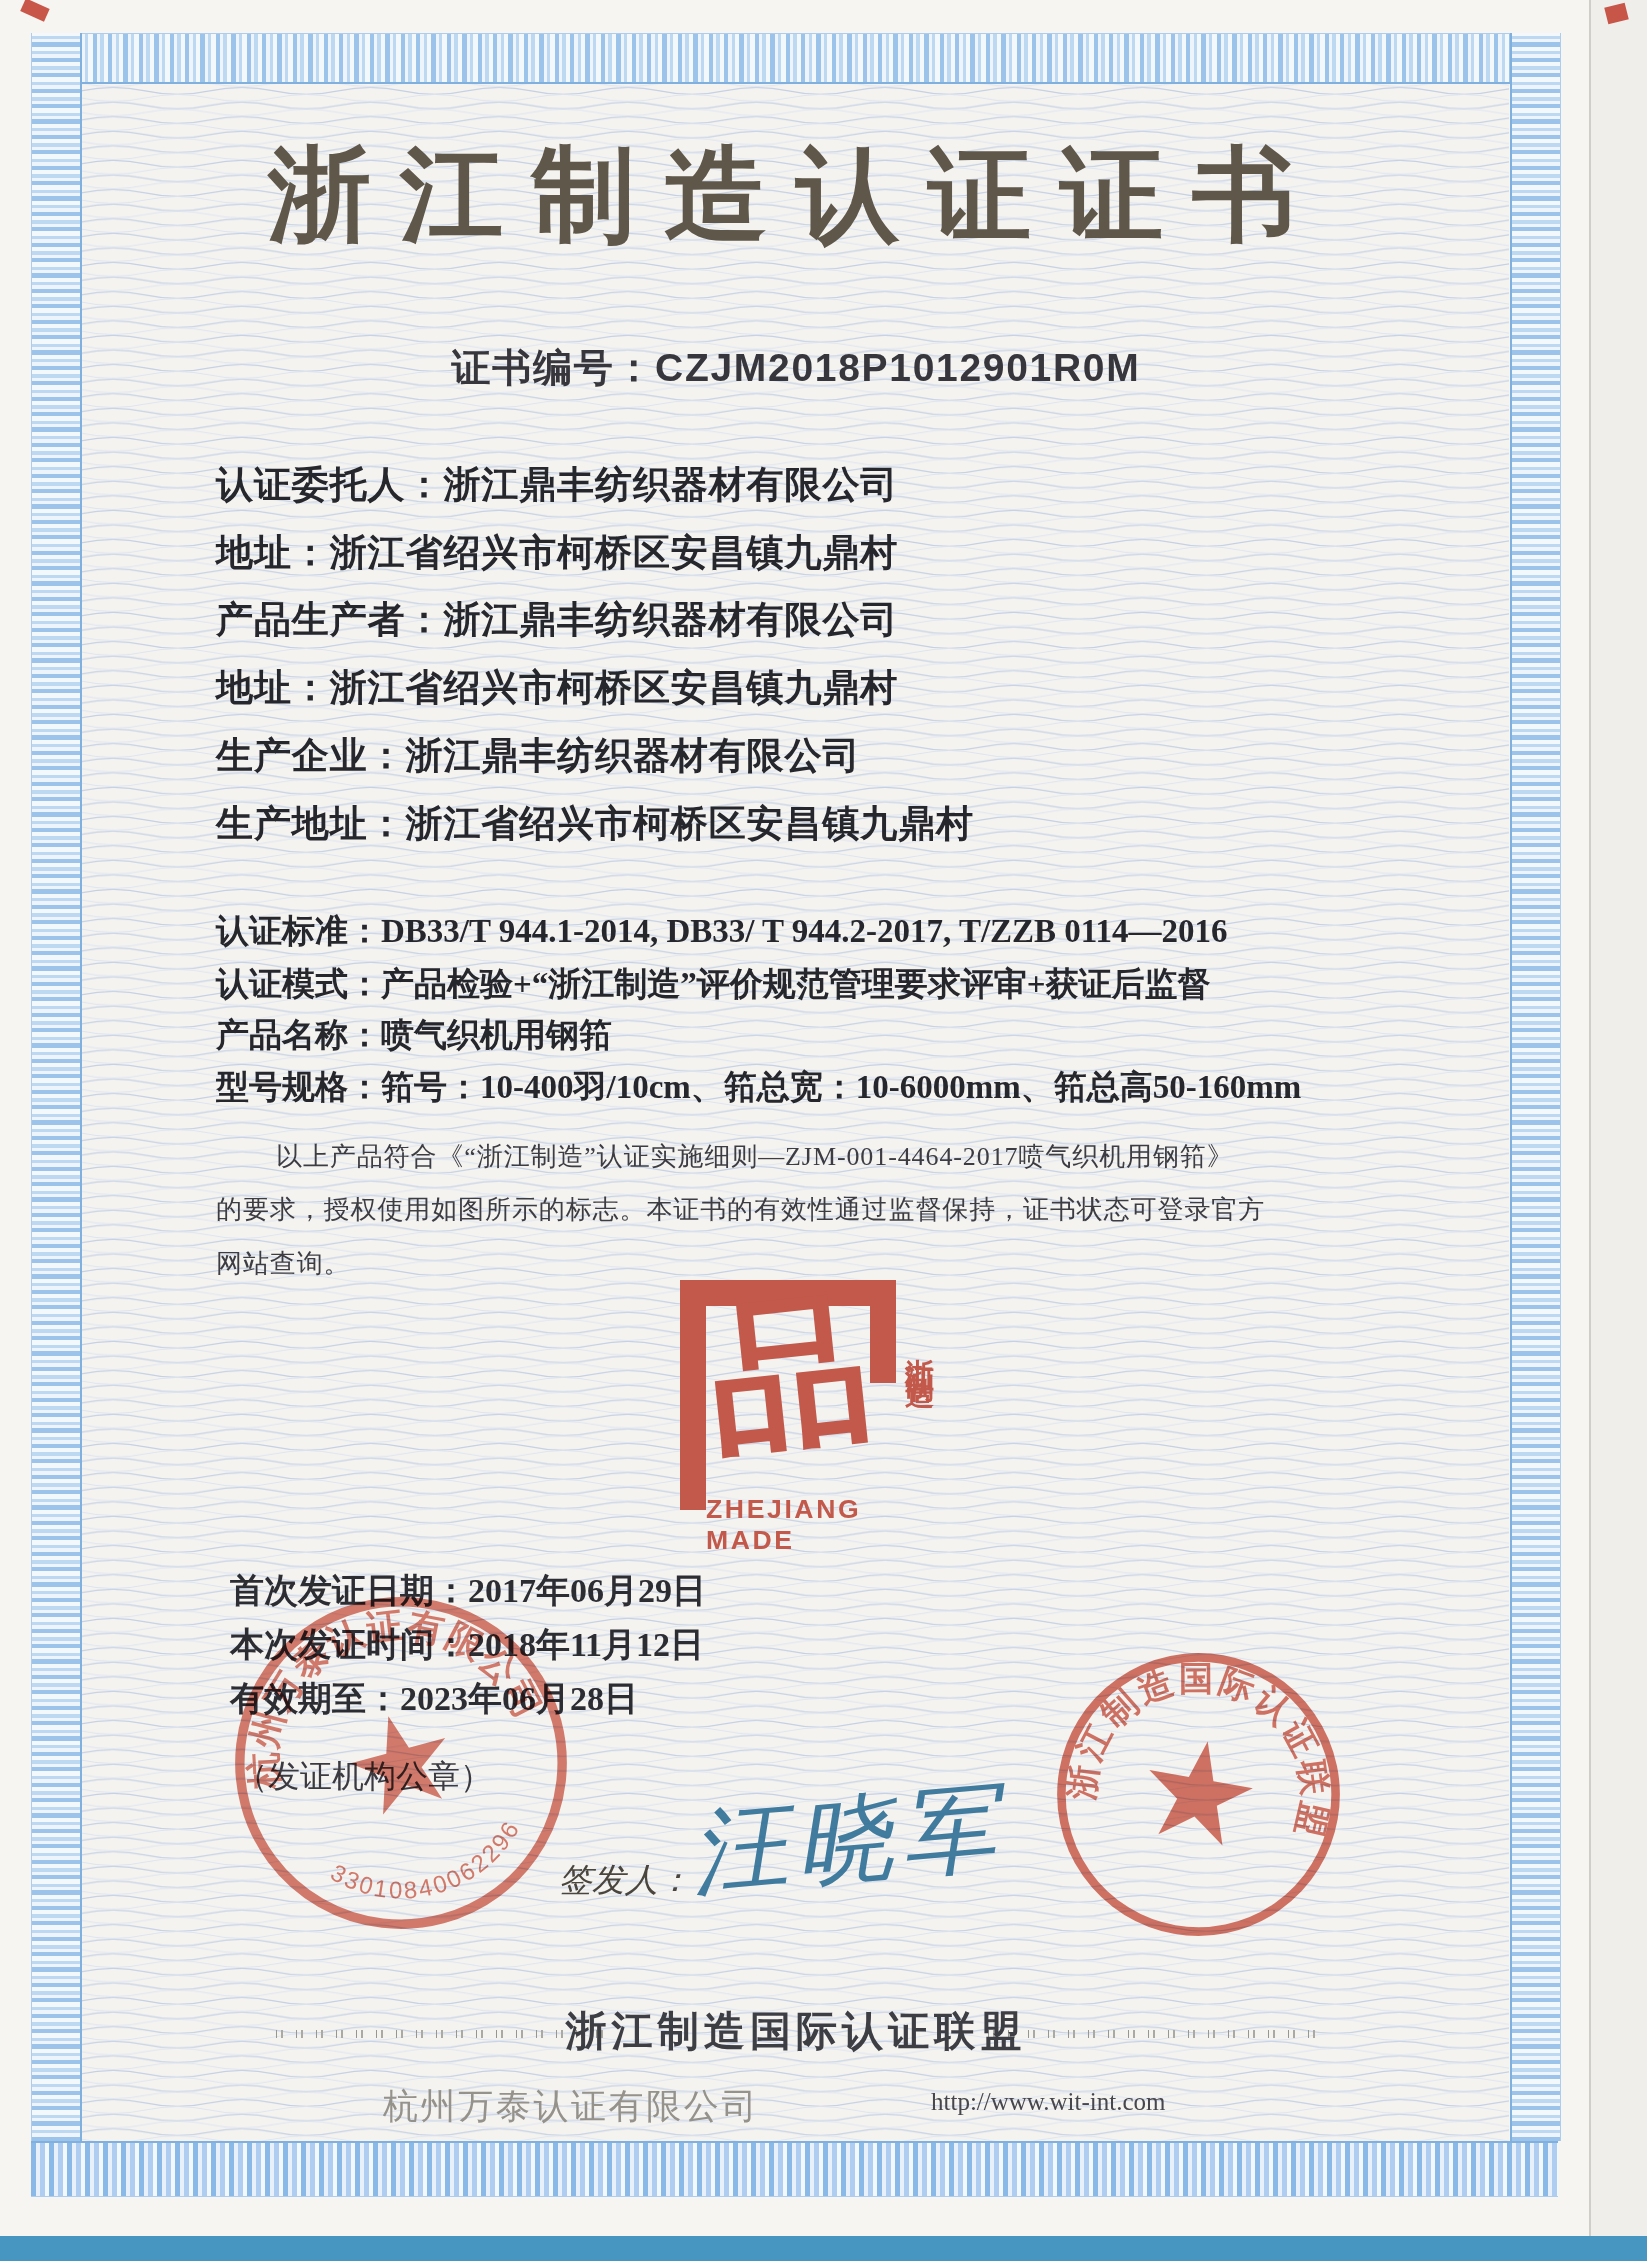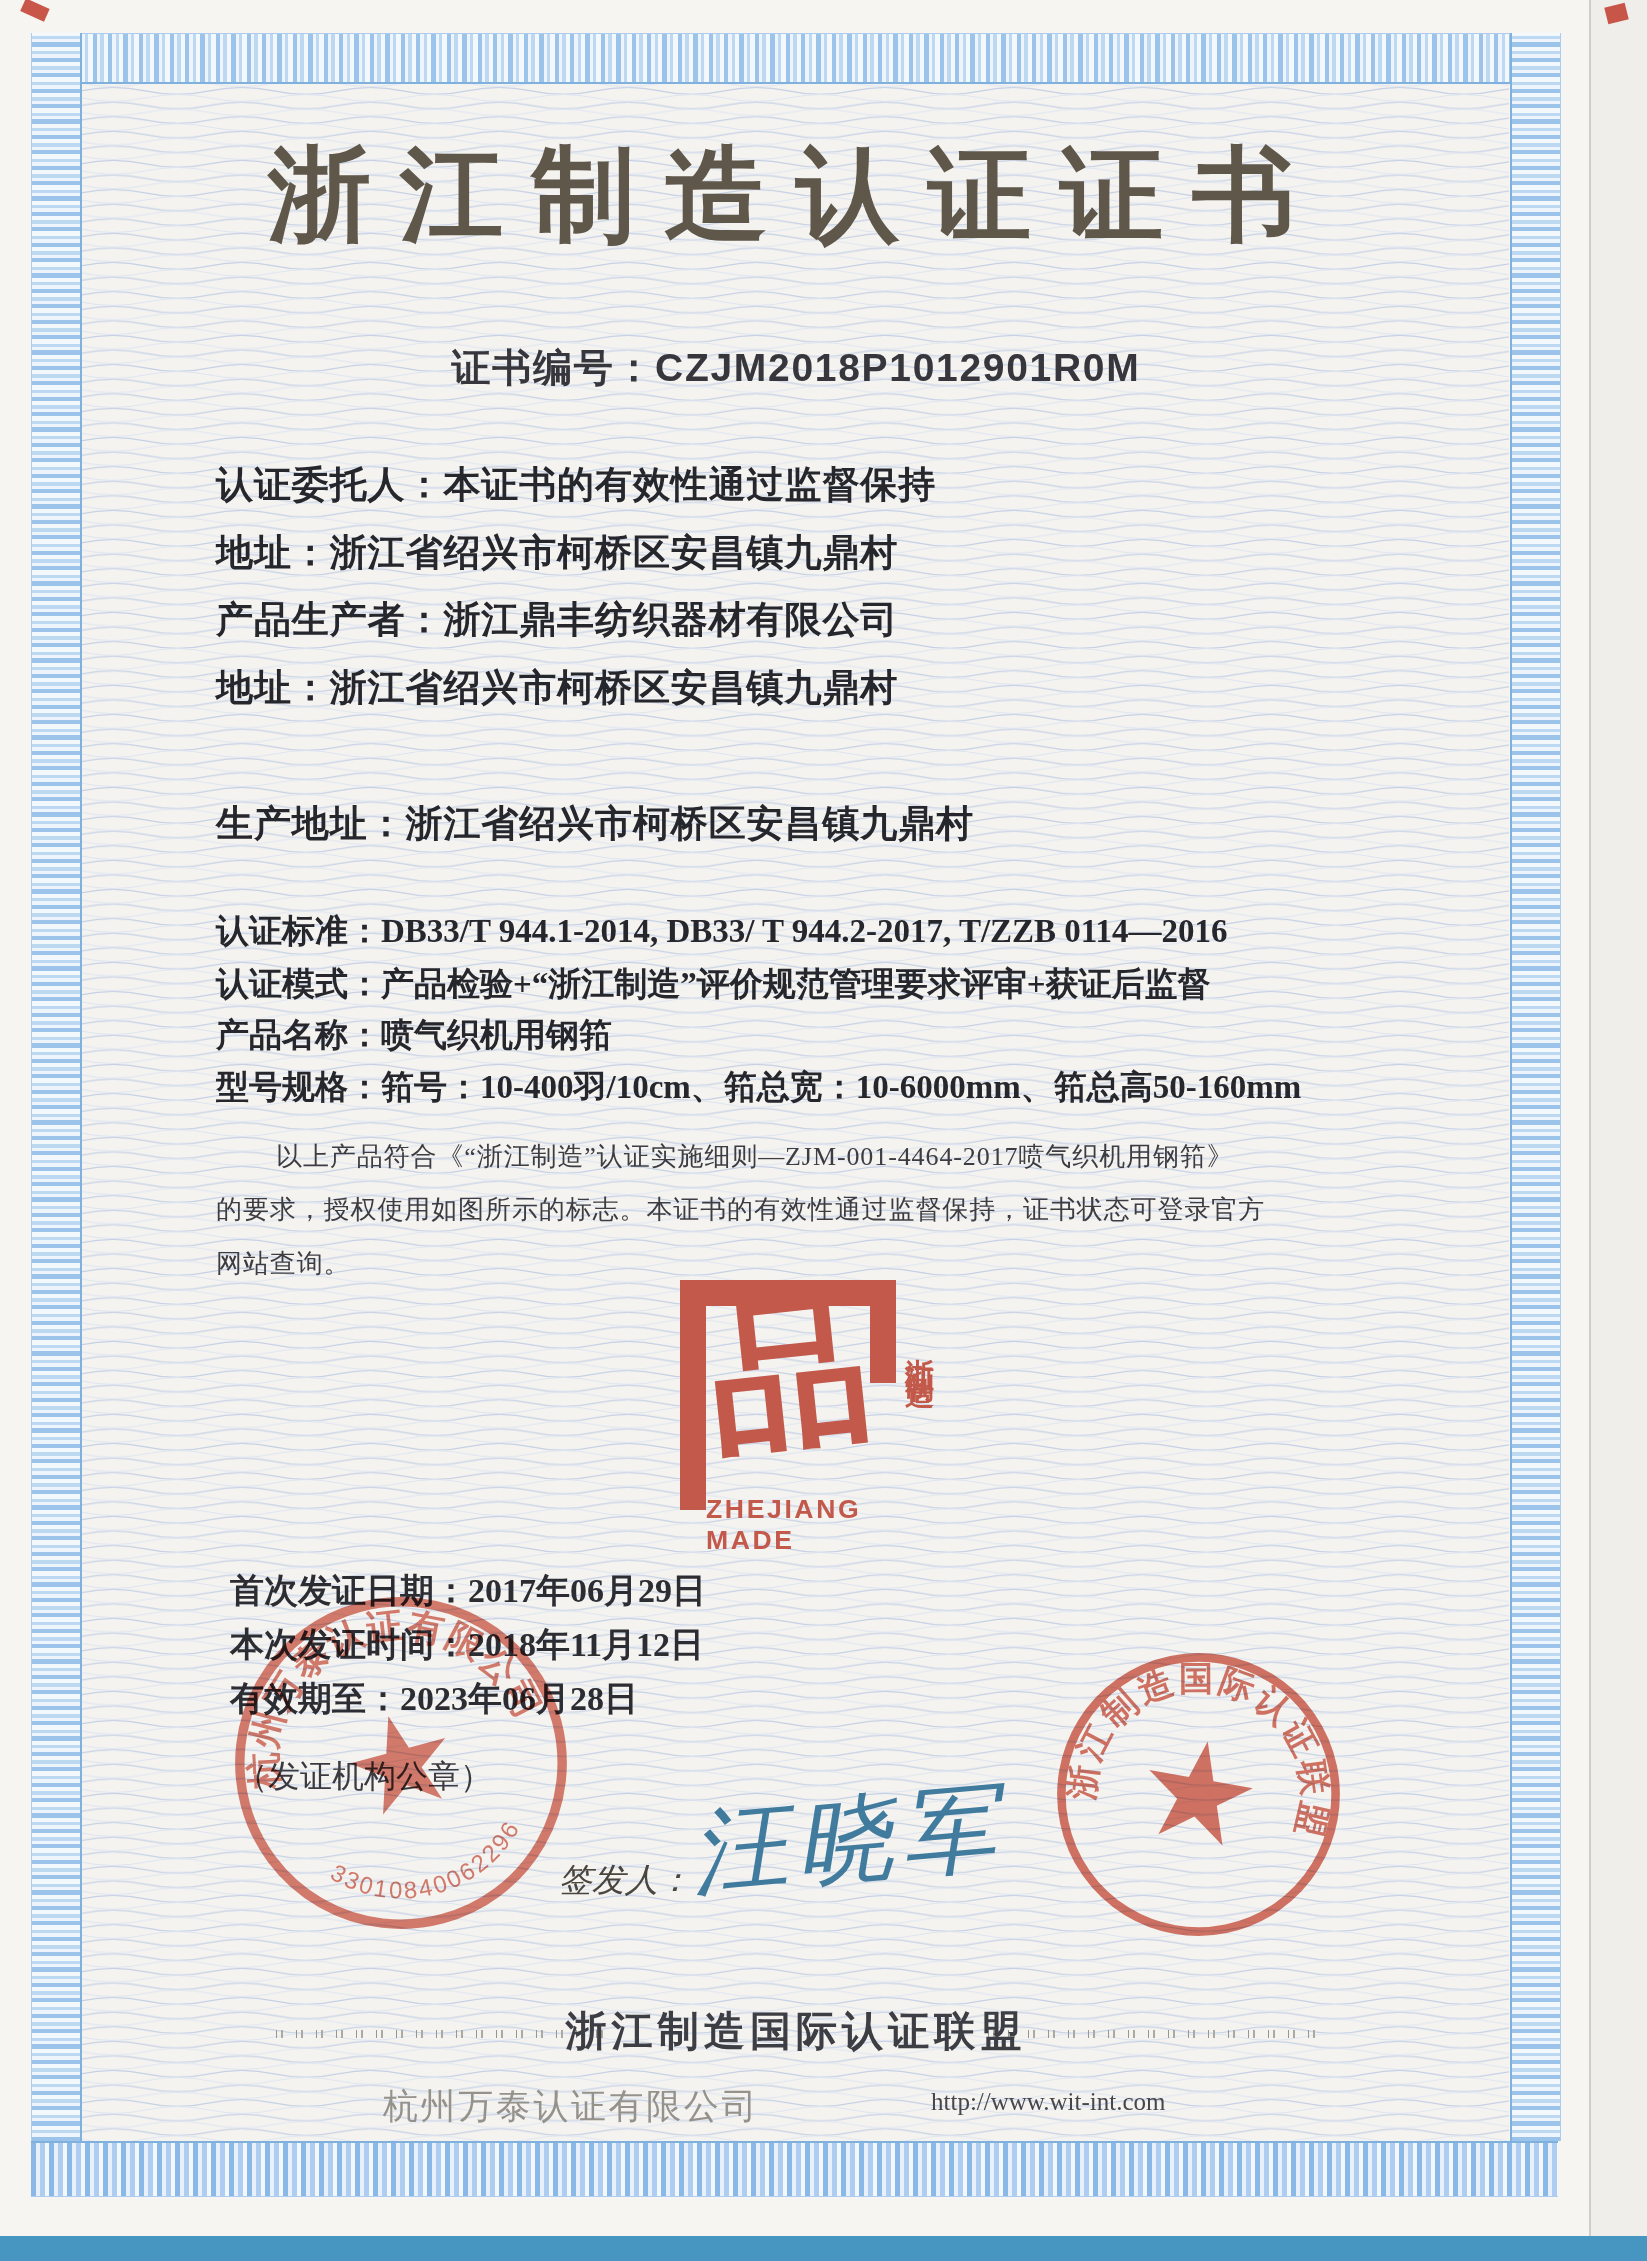--- a/index.html
+++ b/index.html
@@ -86,24 +86,25 @@
   </div>
 
   <div class="band band-h band-top"></div>
   <div class="band band-bottom"></div>
   <div class="band band-v band-left"></div>
   <div class="band band-v band-right"></div>
 
   <div class="title">浙江制造认证证书</div>
   <div class="certno">证书编号：CZJM2018P1012901R0M</div>
 
-  <div class="info-line" style="top:460px">认证委托人：本证书的有效性通过监督保持</div>
+  <div class="info-line" style="top:460px">认证委托人：浙江鼎丰纺织器材有限公司</div>
   <div class="info-line" style="top:528px">地址：浙江省绍兴市柯桥区安昌镇九鼎村</div>
   <div class="info-line" style="top:595px">产品生产者：浙江鼎丰纺织器材有限公司</div>
   <div class="info-line" style="top:663px">地址：浙江省绍兴市柯桥区安昌镇九鼎村</div>
+  <div class="info-line" style="top:731px">生产企业：浙江鼎丰纺织器材有限公司</div>
   <div class="info-line" style="top:799px">生产地址：浙江省绍兴市柯桥区安昌镇九鼎村</div>
 
   <div class="std-line" style="top:909px">认证标准：DB33/T 944.1-2014, DB33/ T 944.2-2017, T/ZZB 0114—2016</div>
   <div class="std-line" style="top:1013px">产品名称：喷气织机用钢筘</div>
   <div class="std-line" style="top:962px">认证模式：产品检验+“浙江制造”评价规范管理要求评审+获证后监督</div>
   <div class="std-line" style="top:1065px">型号规格：筘号：10-400羽/10cm、筘总宽：10-6000mm、筘总高50-160mm</div>
 
   <div class="para-line" style="top:1139px;left:276px">以上产品符合《“浙江制造”认证实施细则—ZJM-001-4464-2017喷气织机用钢筘》</div>
   <div class="para-line" style="top:1192px">的要求，授权使用如图所示的标志。本证书的有效性通过监督保持，证书状态可登录官方</div>
   <div class="para-line" style="top:1246px">网站查询。</div>

